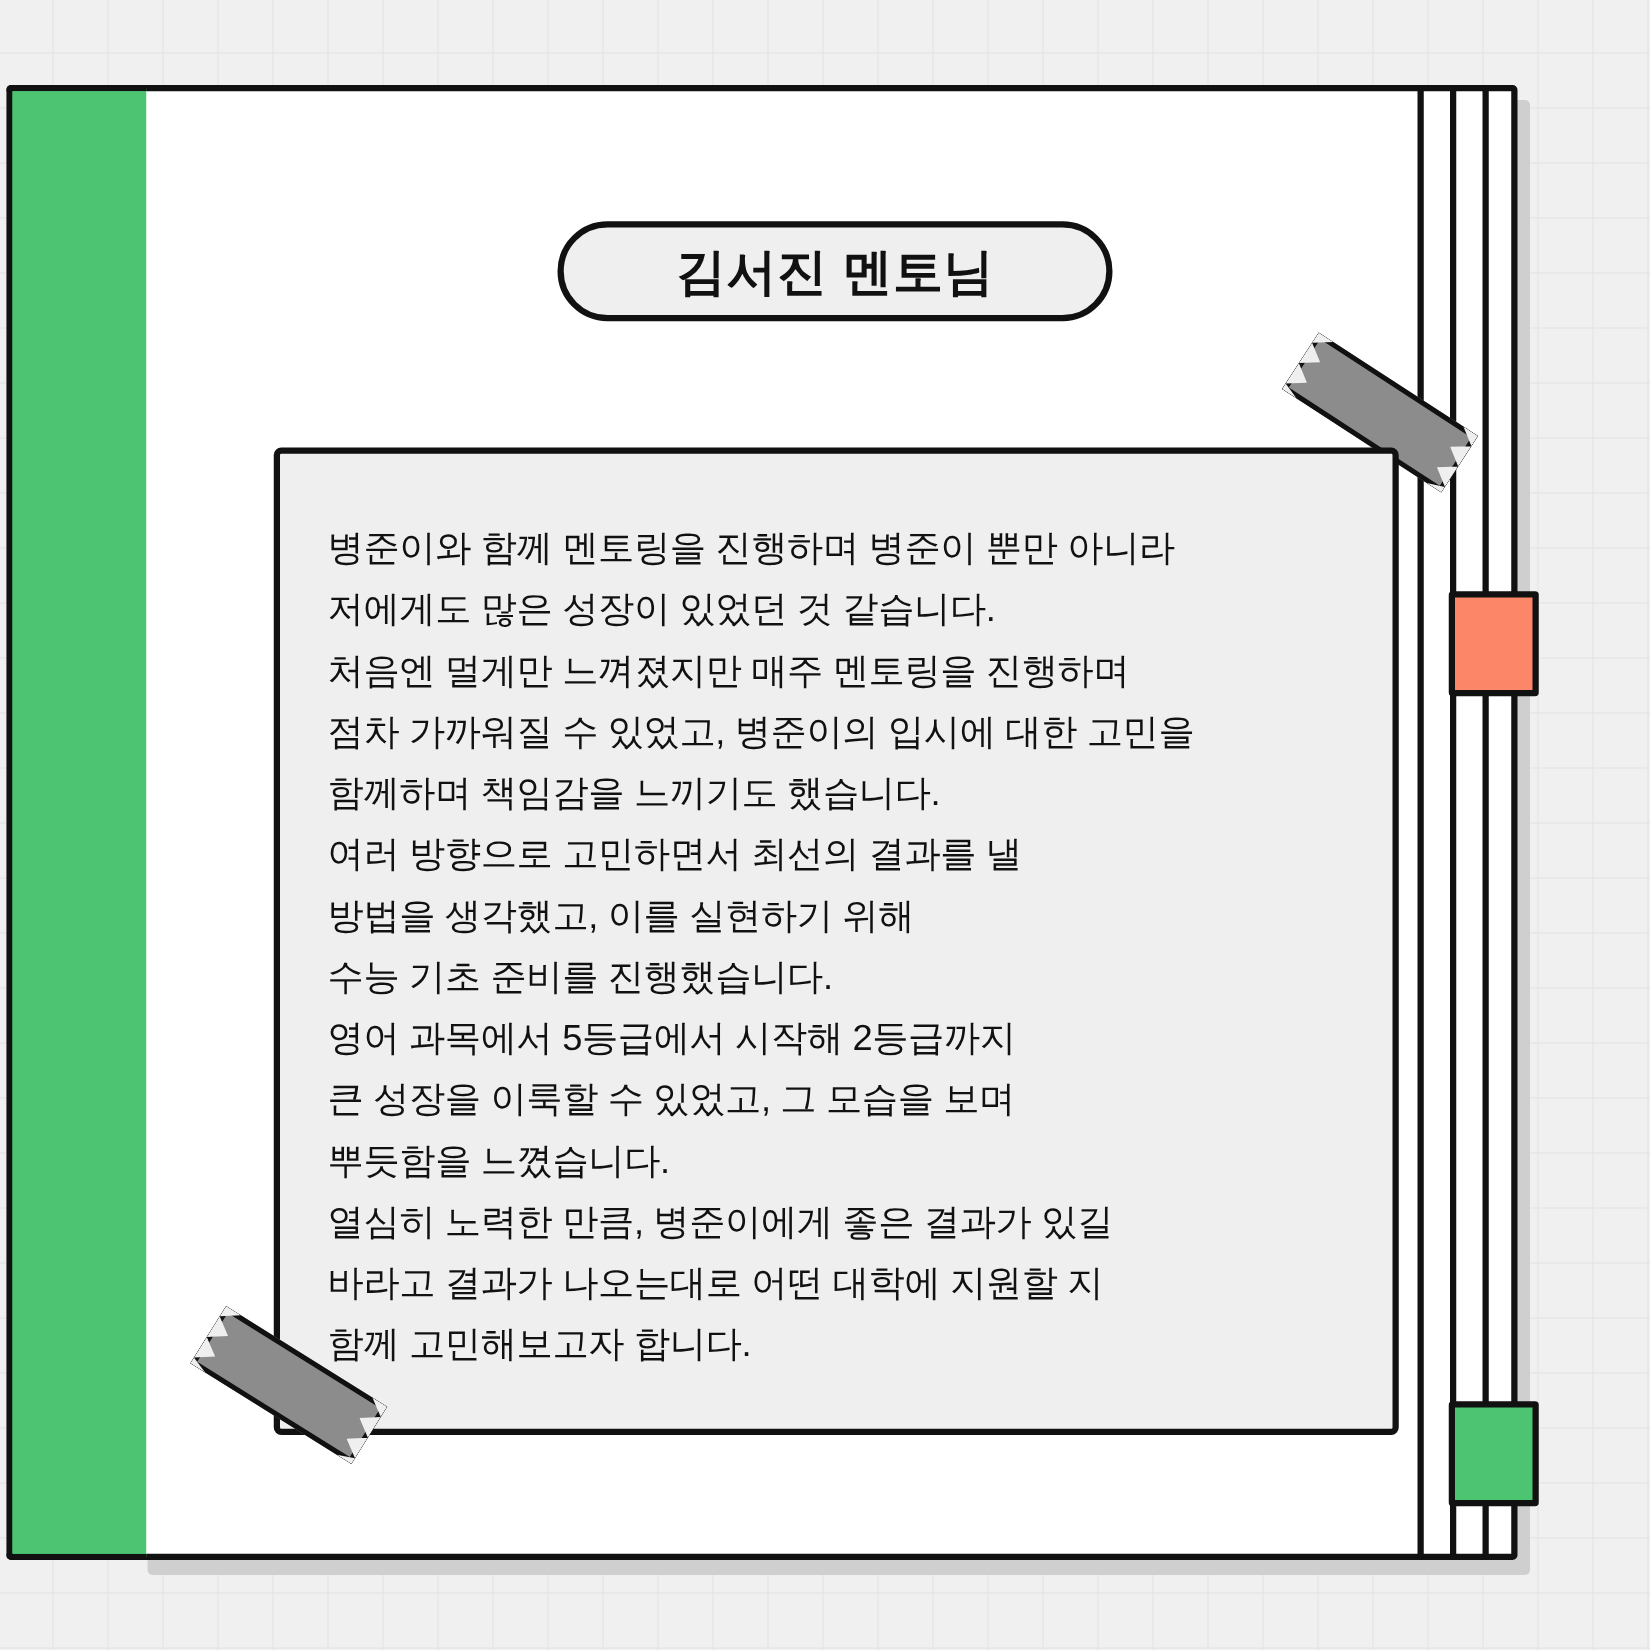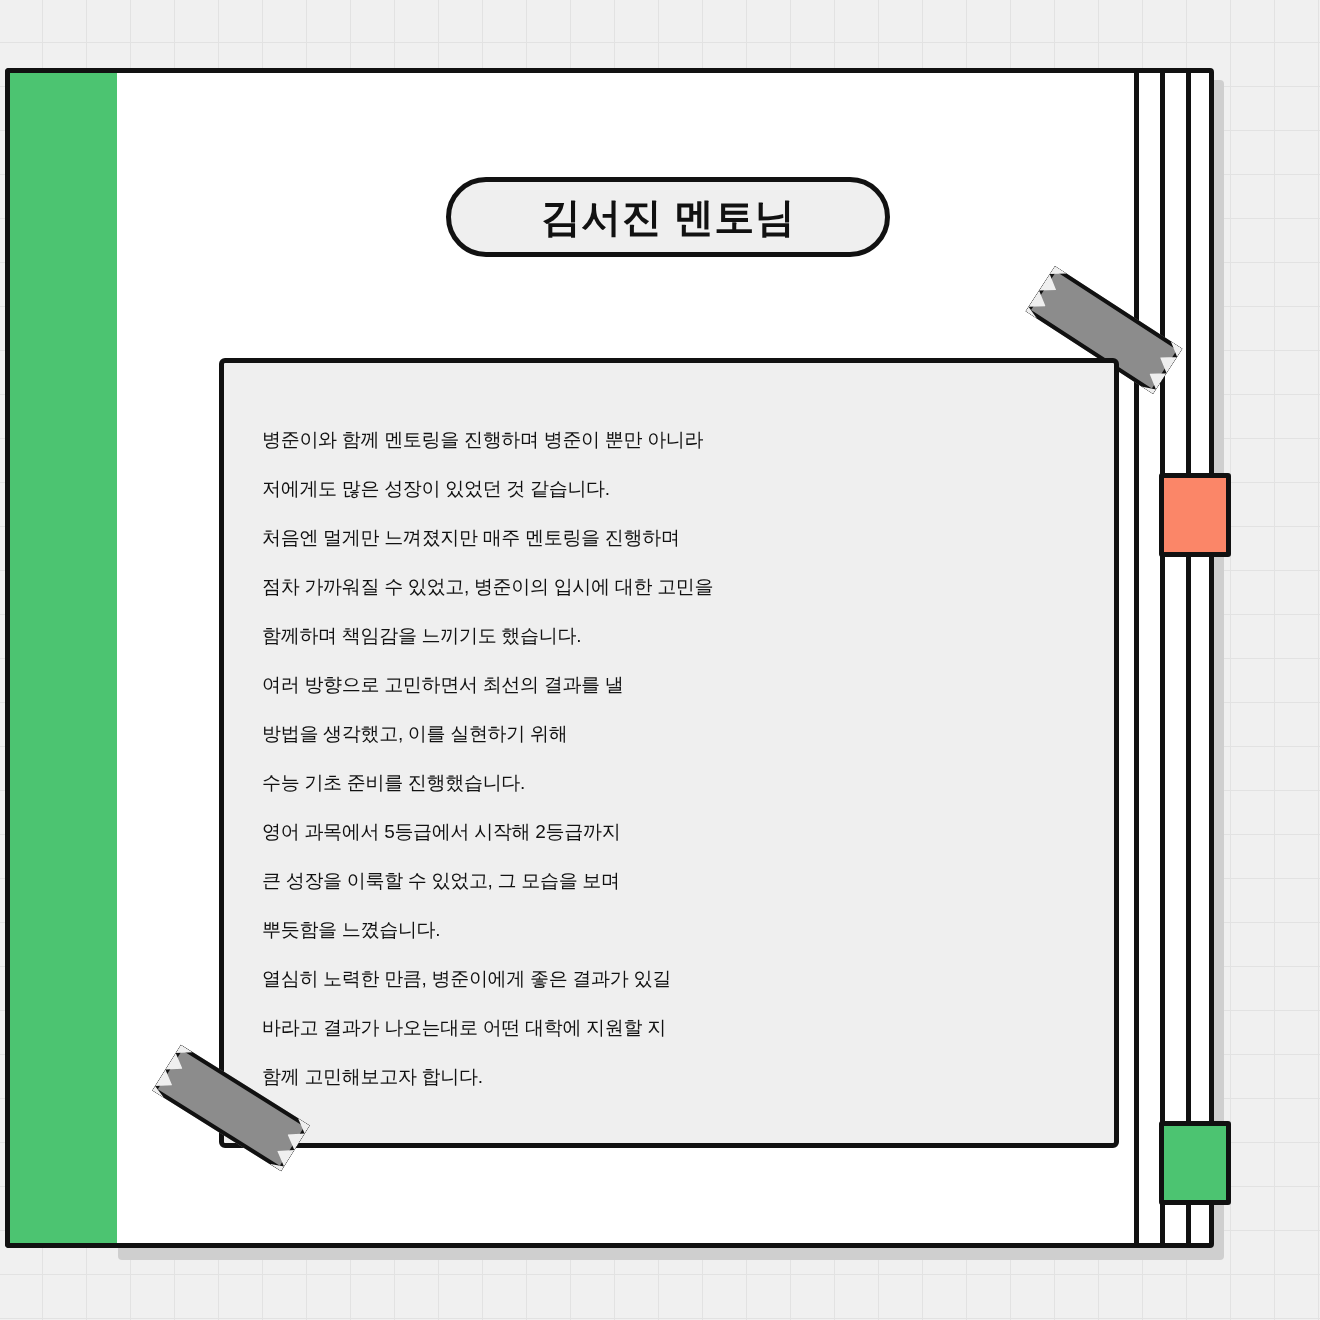--- a/index.html
+++ b/index.html
@@ -132,21 +132,21 @@
     top: 285px;
     width: 900px;
     height: 790px;
     background: #efefef;
     border: 5px solid #111111;
     border-radius: 6px;
     box-sizing: border-box;
     padding: 52px 46px 20px 38px;
   }
   .note-body {
-    font-size: 19px;
+    font-size: 29px;
     line-height: 49px;
     color: #111111;
     white-space: pre-wrap;
     font-weight: 500;
     letter-spacing: -0.3px;
   }
 
   
   .tape {
     position: absolute;

